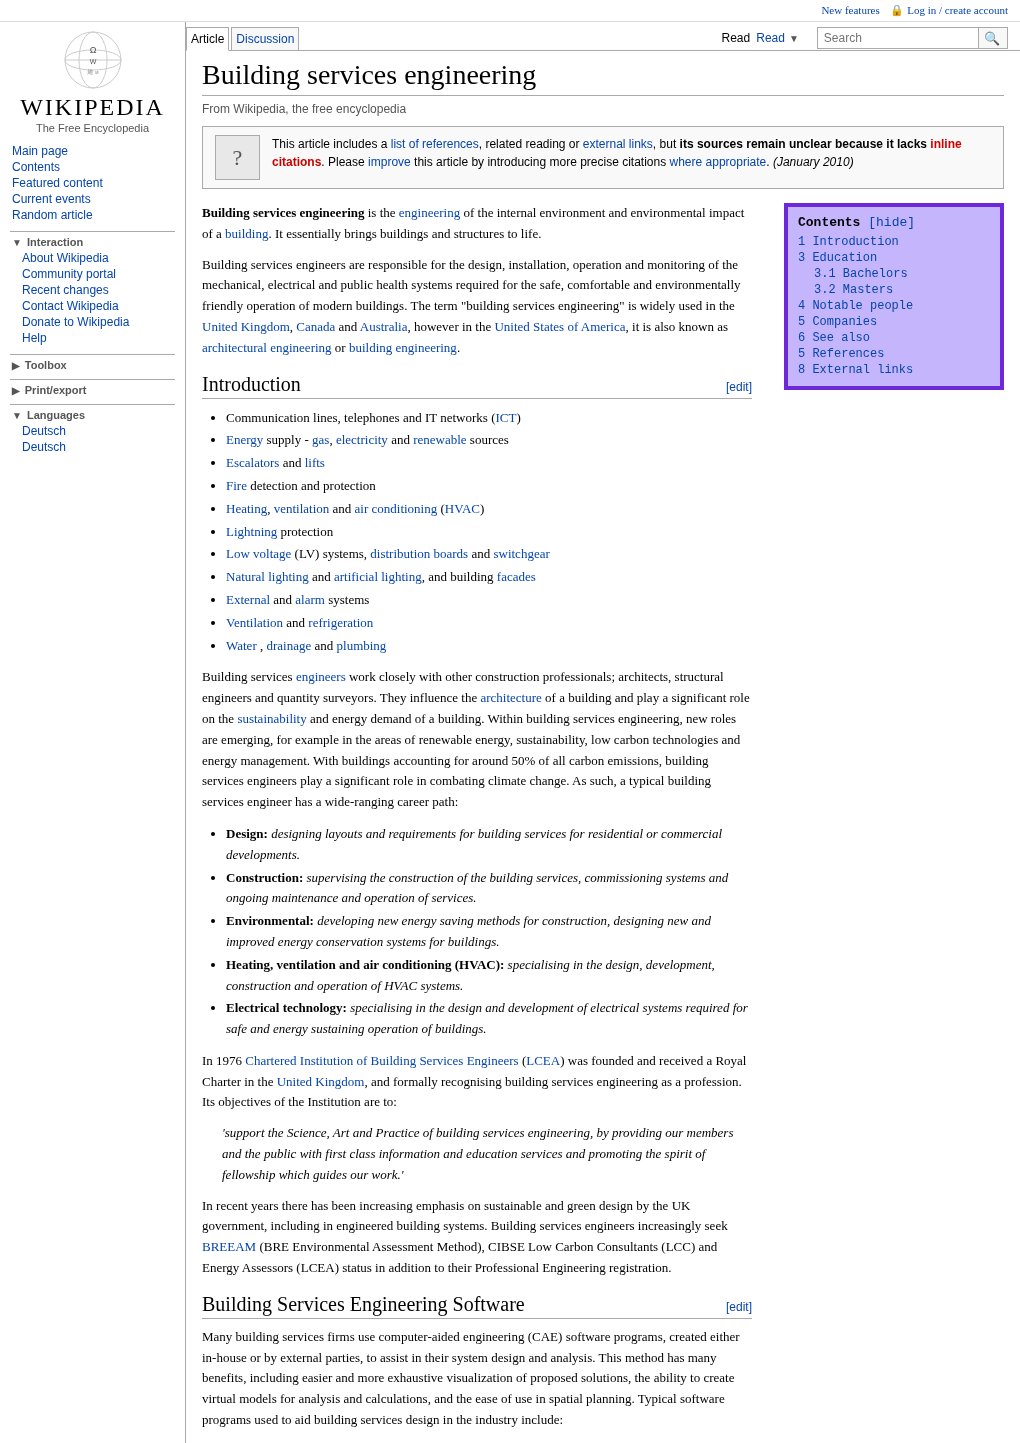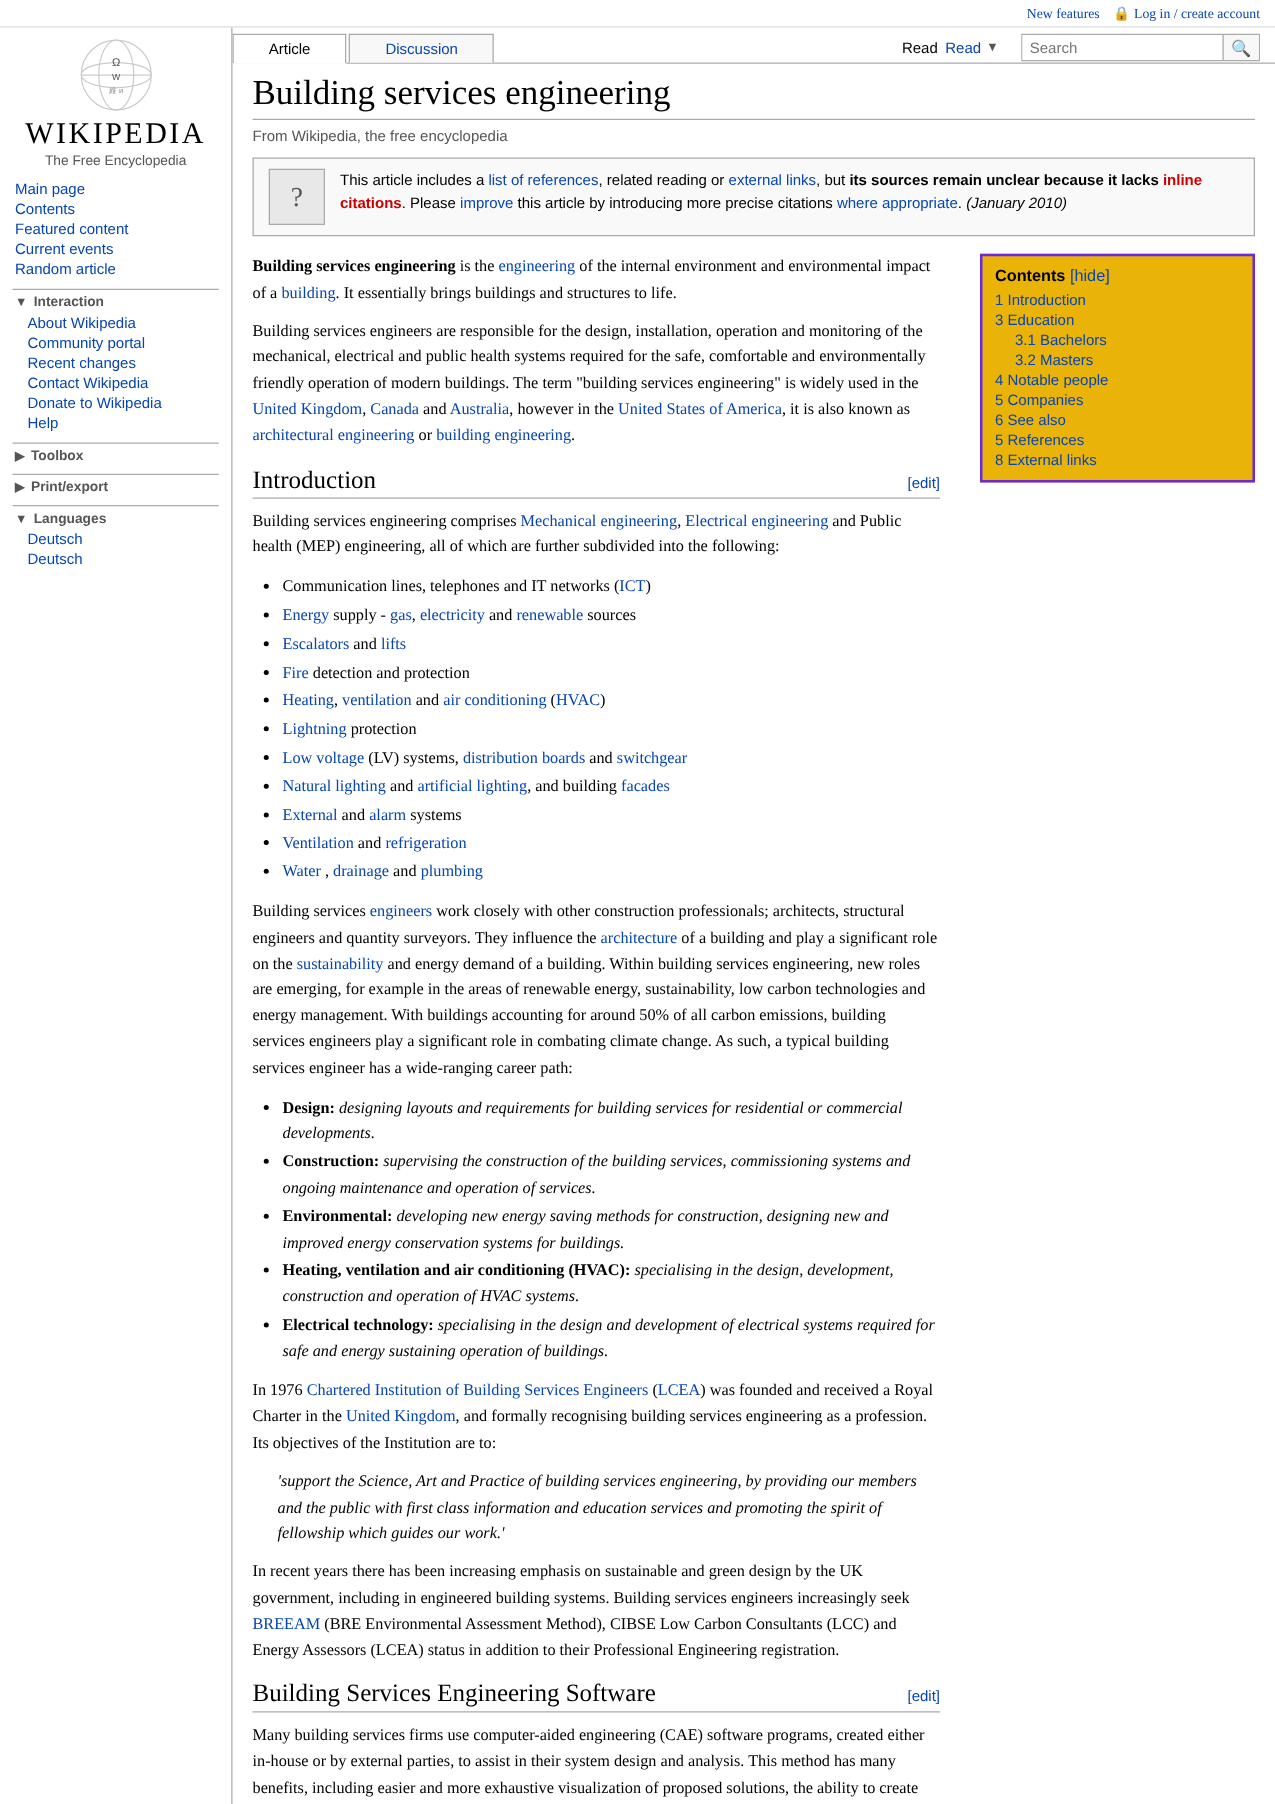--- a/index.html
+++ b/index.html
@@ -96,21 +96,21 @@
       justify-content: space-between;
       padding: 4px 12px 0 0;
       border-bottom: 1px solid #aaa;
       margin-bottom: 0;
     }
     .article-tabs {
       display: flex;
       align-items: flex-end;
     }
     .tab {
-      padding: 4px 28px;
+      padding: 4px 4px;
       font-size: 12px;
       font-family: sans-serif;
       cursor: pointer;
       border: 1px solid #aaa;
       border-bottom: none;
       background: #f8f8f8;
       margin-right: 2px;
       color: #0645ad;
     }
     .tab.active {
@@ -209,24 +209,24 @@
     #article-body {
       display: flex;
       gap: 16px;
     }
     #article-main {
       flex: 1;
     }
     #toc {
       width: 220px;
       min-width: 220px;
-      border: 2px solid #6d28d9;
-      background: #eab308;
-      font-size: 12px;
-      font-family: Liberation Sans, sans-serif;
+      border: 4px solid #6d28d9;
+      background: #c4b5fd;
+      font-size: 12px;
+      font-family: Liberation Mono, monospace;
       padding: 8px 10px;
       margin-left: 16px;
       align-self: flex-start;
     }
     #toc-title {
       font-weight: bold;
       font-size: 13px;
       margin-bottom: 4px;
     }
     .toc-hide { color: #0645ad; font-weight: normal; }
@@ -380,23 +380,20 @@
           </p>
           <p class="article-para">
             Building services engineers are responsible for the design, installation, operation and monitoring of the mechanical, electrical and public health systems required for the safe, comfortable and environmentally friendly operation of modern buildings. The term "building services engineering" is widely used in the <a>United Kingdom</a>, <a>Canada</a> and <a>Australia</a>, however in the <a>United States of America</a>, it is also known as <a>architectural engineering</a> or <a>building engineering</a>.
           </p>
 
           <div class="section-heading">
             <span>Introduction</span>
             <span class="edit-link-bracket">[edit]</span>
           </div>
 
-          <p class="article-para">
-            Building services engineering comprises <a>Mechanical engineering</a>, <a>Electrical engineering</a> and Public health (MEP) engineering, all of which are further subdivided into the following:
-          </p>
 
           <ul class="article-list">
             <li>Communication lines, telephones and IT networks (<a>ICT</a>)</li>
             <li><a>Energy</a> supply - <a>gas</a>, <a>electricity</a> and <a>renewable</a> sources</li>
             <li><a>Escalators</a> and <a>lifts</a></li>
             <li><a>Fire</a> detection and protection</li>
             <li><a>Heating</a>, <a>ventilation</a> and <a>air conditioning</a> (<a>HVAC</a>)</li>
             <li><a>Lightning</a> protection</li>
             <li><a>Low voltage</a> (LV) systems, <a>distribution boards</a> and <a>switchgear</a></li>
             <li><a>Natural lighting</a> and <a>artificial lighting</a>, and building <a>facades</a></li>

